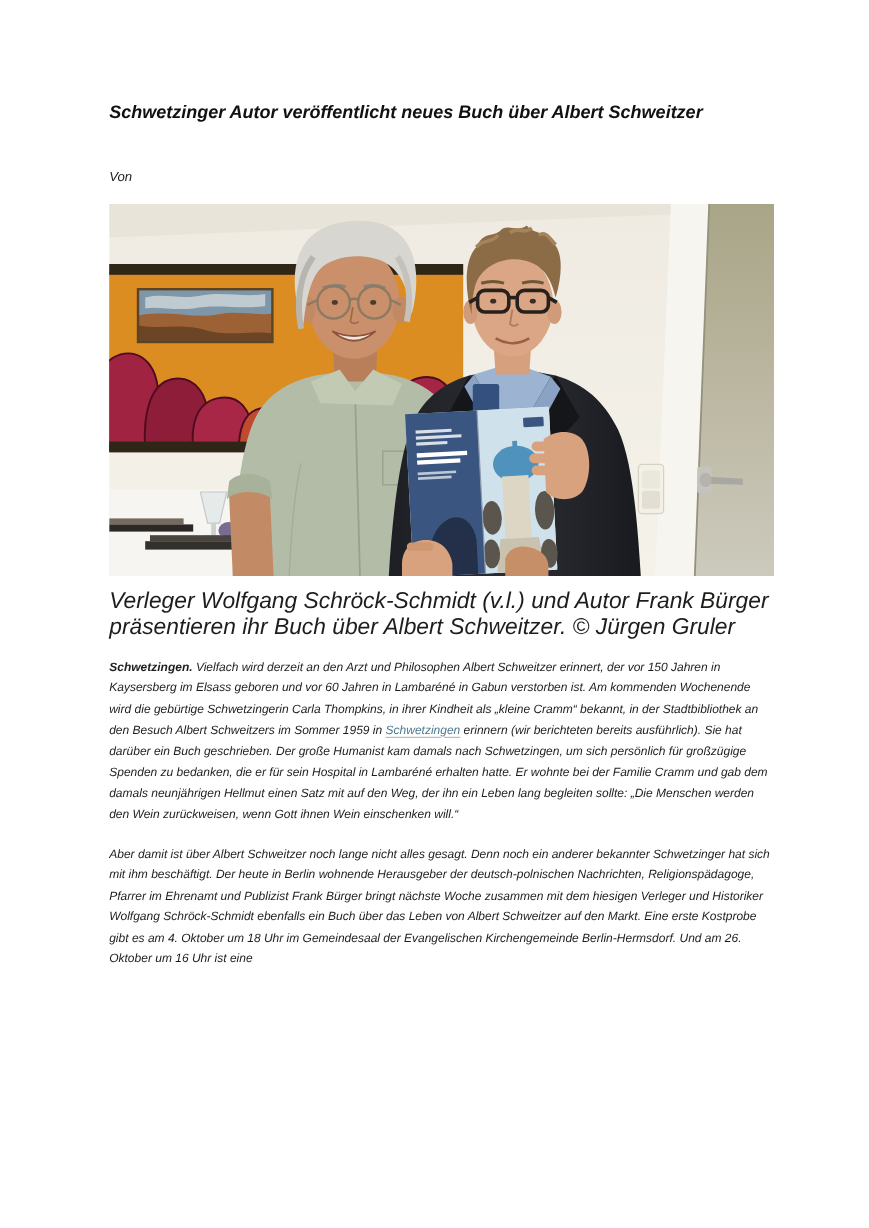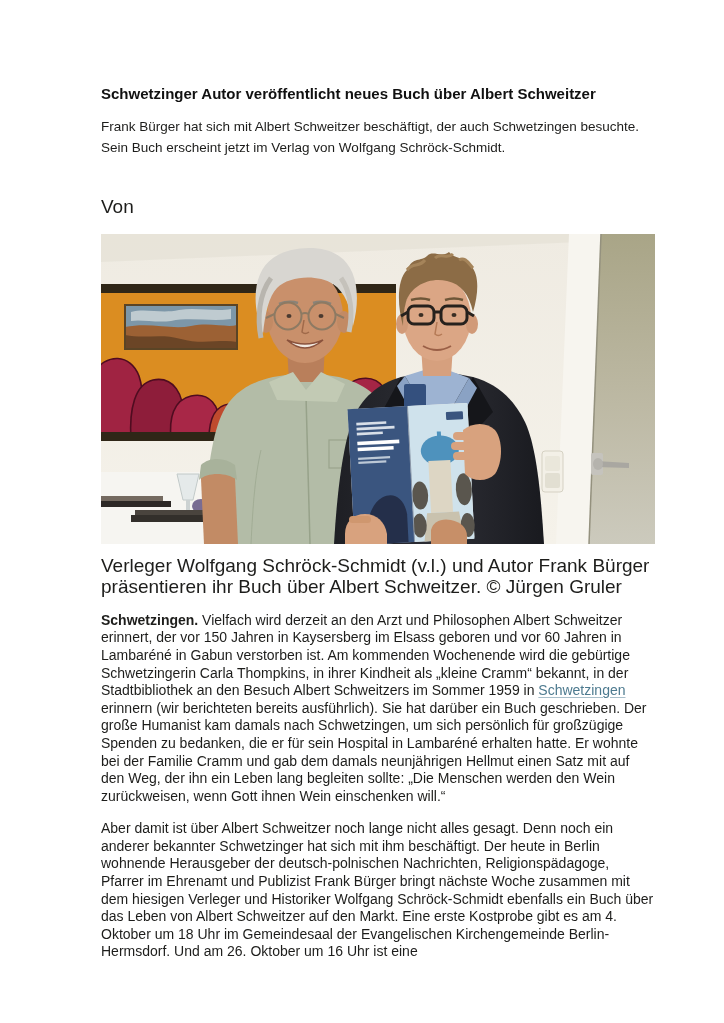--- a/index.html
+++ b/index.html
@@ -5,65 +5,64 @@
   * { margin: 0; padding: 0; box-sizing: border-box; }
   html, body { width: 724px; height: 1023px; }
   body {
     background: #ffffff;
     font-family: "Liberation Sans", sans-serif;
     color: #1d1d1b;
     position: relative;
     overflow: hidden;
   }
   .page { position: absolute; inset: 0; background: #ffffff; }
-  .content { position: absolute; left: 101px; top: 0; width: 554px; }
+  .content { position: absolute; left: 91px; top: 0; width: 554px; font-style: italic; }
 
   .headline {
     margin-top: 85px;
     font-size: 15px;
     font-weight: bold;
     line-height: 1.25;
     color: #111111;
   }
   .lede { margin-top: 12px; font-size: 13.5px; line-height: 21px; }
   .date { margin-top: 13px; font-size: 13.5px; }
-  .byline-label { margin-top: 38px; font-size: 19px; }
+  .byline-label { margin-top: 38px; font-size: 11px; }
   .author-row { margin-top: 10px; }
   .author-link {
     font-size: 13.5px;
     color: #4d7a8f;
     text-decoration: underline;
     text-decoration-color: #a9bfca;
     text-underline-offset: 3px;
     cursor: pointer;
   }
 
   figure { margin-top: 16px; }
   .photo { display: block; width: 554px; height: 310px; }
   figcaption { margin-top: 11px; font-size: 19px; line-height: 21px; color: #1d1d1b; }
 
-  .body-para { margin-top: 15px; font-size: 14px; line-height: 17.6px; color: #1d1d1b; }
+  .body-para { margin-top: 15px; font-size: 10px; line-height: 17.6px; color: #1d1d1b; }
   .lead-in { font-weight: bold; }
   .inline-link {
     color: #4d7a8f;
     text-decoration: underline;
     text-decoration-color: #a9bfca;
     text-underline-offset: 2px;
     cursor: pointer;
   }
 </style>
 </head>
 <body>
 
 <div class="page">
   <div class="content">
 
     <h1 class="headline">Schwetzinger Autor veröffentlicht neues Buch über Albert Schweitzer</h1>
 
-    <p class="lede">Frank Bürger hat sich mit Albert Schweitzer beschäftigt, der auch Schwetzingen besuchte. Sein Buch erscheint jetzt im Verlag von Wolfgang Schröck-Schmidt.</p>
 
 
     <p class="byline-label">Von</p>
 
 
     <figure>
       <svg class="photo" viewBox="0 0 554 310" role="img">
         <defs>
           <linearGradient id="wall" x1="0" y1="0" x2="0" y2="1">
             <stop offset="0" stop-color="#efebe2"></stop>

